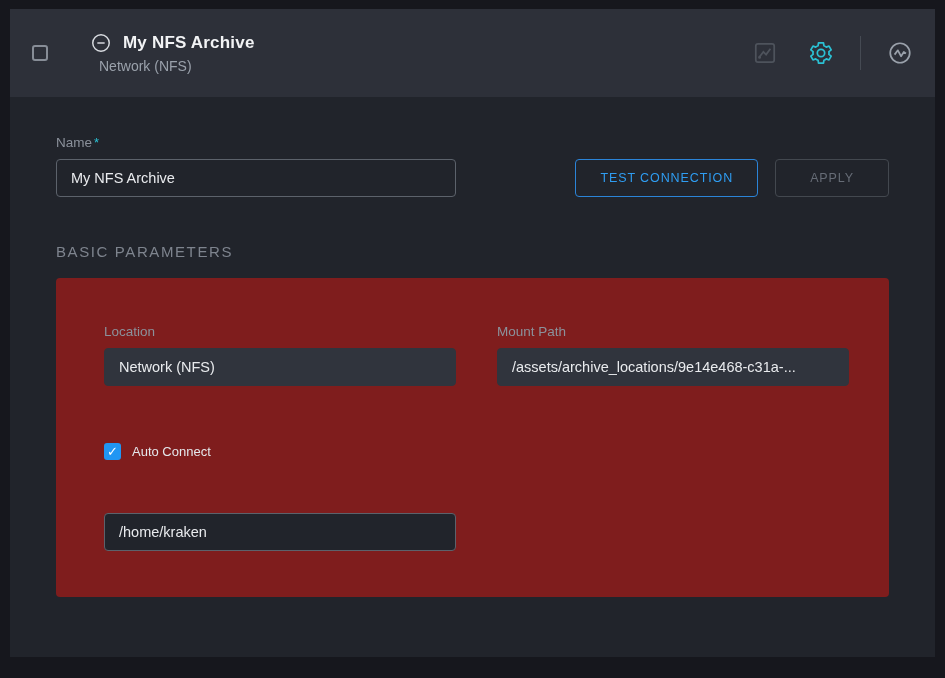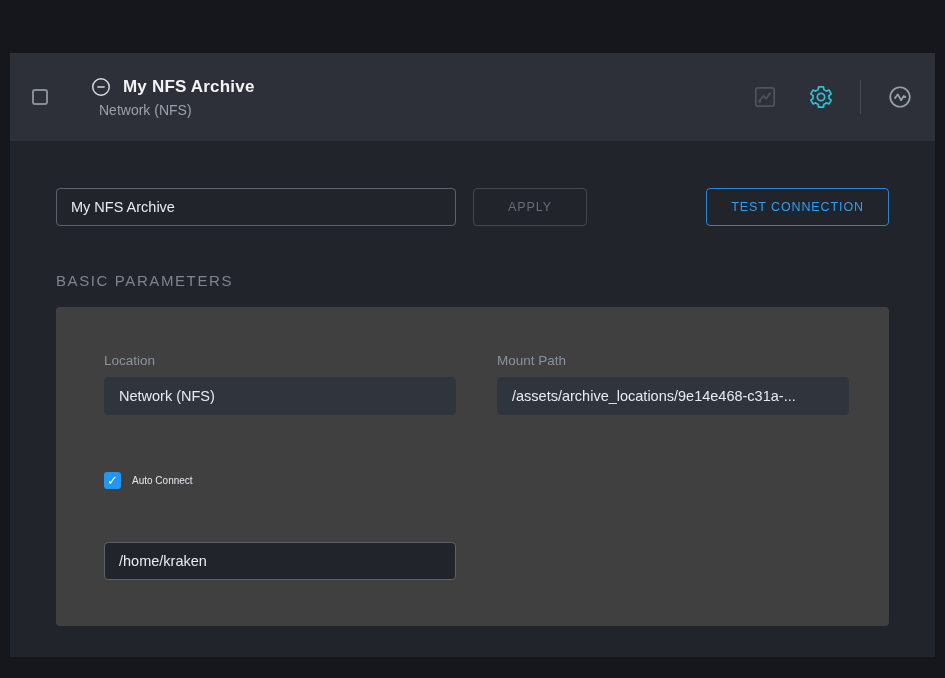--- a/index.html
+++ b/index.html
@@ -7,21 +7,21 @@
   body {
     width: 945px; height: 678px;
     background: #16171d;
     font-family: "Liberation Sans", "DejaVu Sans", sans-serif;
     position: relative;
     overflow: hidden;
   }
   .card {
     position: absolute;
     left: 10px; right: 10px; top: 9px; bottom: 21px;
-    display: flex; flex-direction: column; margin-top: 44px;
+    display: flex; flex-direction: column;
   }
   
   .card-header {
     height: 88px; flex-shrink: 0;
     background: #2d3039;
     display: flex; align-items: center;
     padding: 0 22px;
   }
   .cb-unchecked {
     width: 16px; height: 16px;
@@ -68,38 +68,38 @@
     cursor: pointer;
   }
   .test-btn { color: #2f9df2; border: 1px solid #2b84d8; padding: 0 24px; margin-left: auto; }
   .apply-btn { color: #666c76; border: 1px solid #43484f; padding: 0 34px; margin-left: 17px; }
   .section-title {
     margin-top: 46px;
     font-size: 15px; letter-spacing: 1.6px; color: #7e848e;
   }
   .panel {
     margin-top: 18px;
-    background: #404040; border-radius: 4px;
+    background: #7f1d1d; border-radius: 4px;
     padding: 46px 46px 46px 48px;
     display: grid;
     grid-template-columns: 352px 352px;
     column-gap: 41px; row-gap: 44px;
   }
   .field .text-input { margin-top: 9px; display: block; }
   .checkbox-row {
     display: flex; align-items: center; gap: 11px;
     align-self: start; margin-top: 13px; cursor: pointer;
   }
   .cb-checked {
     width: 17px; height: 17px; flex-shrink: 0;
     background: #2196f3; border-radius: 3px;
     color: #fff; font-size: 13px; font-weight: bold;
     display: flex; align-items: center; justify-content: center;
   }
-  .checkbox-label { font-size: 10px; color: #e4e7eb; }
+  .checkbox-label { font-size: 13px; color: #e4e7eb; }
   svg { display: block; }
 </style>
 </head>
 <body>
 
 <div class="card">
 
   <div class="card-header">
     <div class="cb-unchecked"></div>
 
@@ -138,25 +138,28 @@
     <button class="icon-btn">
       <svg width="26" height="26" viewBox="0 0 24 24" fill="none" stroke="#9aa1ab" stroke-width="1.6" stroke-linejoin="round">
         <circle cx="12" cy="12" r="9"></circle>
         <polyline points="7,13.5 10,9.5 13,15 15.5,11 17.5,12.5"></polyline>
       </svg>
     </button>
   </div>
 
   <div class="card-body">
 
+    <div class="field-label">
+      <span>Name</span><span class="req">*</span>
+    </div>
 
     <div class="name-row">
       <input class="text-input bordered name-input" type="text" value="My NFS Archive" style="">
+      <button class="btn test-btn">TEST CONNECTION</button>
       <button class="btn apply-btn">APPLY</button>
-      <button class="btn test-btn">TEST CONNECTION</button>
     </div>
 
     <div class="section-title">BASIC PARAMETERS</div>
 
     <div class="panel">
 
       <div class="field">
         <div class="field-label">Location</div>
         <input class="text-input filled" type="text" value="Network (NFS)" style="">
       </div>

